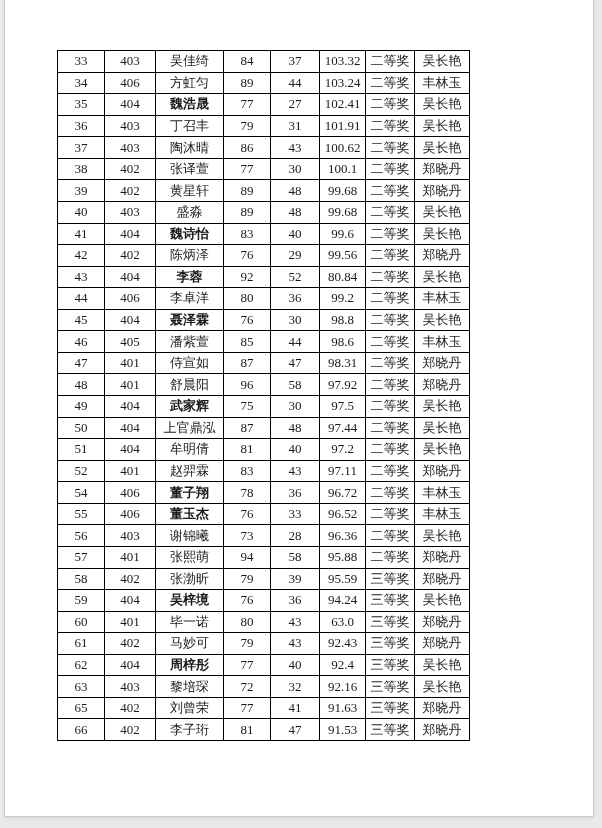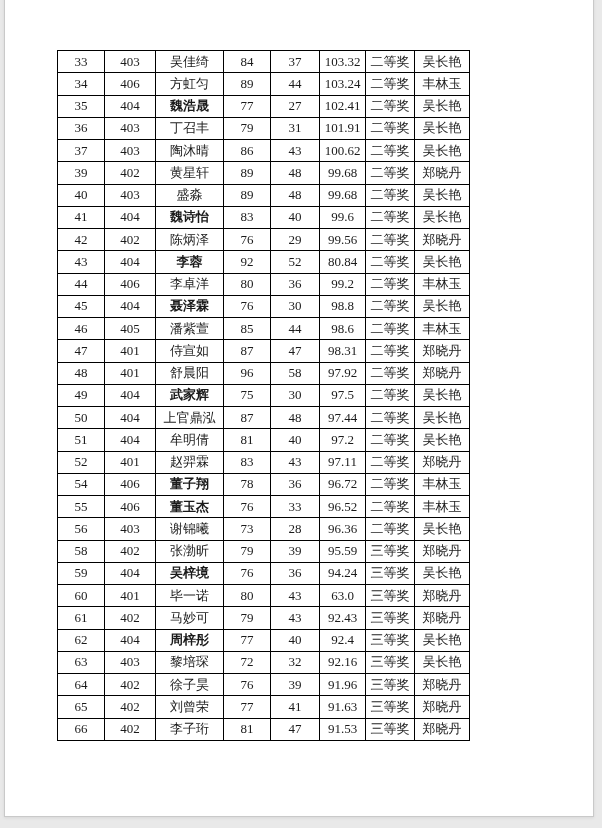--- a/index.html
+++ b/index.html
@@ -102,20 +102,30 @@
             <td class="num">37</td>
             <td class="num">403</td>
             <td>陶沐晴</td>
             <td class="num">86</td>
             <td class="num">43</td>
             <td class="num">100.62</td>
             <td>二等奖</td>
             <td>吴长艳</td>
           </tr>
           <tr>
+            <td class="num">38</td>
+            <td class="num">402</td>
+            <td>张译萱</td>
+            <td class="num">77</td>
+            <td class="num">30</td>
+            <td class="num">100.1</td>
+            <td>二等奖</td>
+            <td>郑晓丹</td>
+          </tr>
+          <tr>
             <td class="num">39</td>
             <td class="num">402</td>
             <td>黄星轩</td>
             <td class="num">89</td>
             <td class="num">48</td>
             <td class="num">99.68</td>
             <td>二等奖</td>
             <td>郑晓丹</td>
           </tr>
           <tr>
@@ -272,20 +282,30 @@
             <td class="num">56</td>
             <td class="num">403</td>
             <td>谢锦曦</td>
             <td class="num">73</td>
             <td class="num">28</td>
             <td class="num">96.36</td>
             <td>二等奖</td>
             <td>吴长艳</td>
           </tr>
           <tr>
+            <td class="num">57</td>
+            <td class="num">401</td>
+            <td>张熙萌</td>
+            <td class="num">94</td>
+            <td class="num">58</td>
+            <td class="num">95.88</td>
+            <td>二等奖</td>
+            <td>郑晓丹</td>
+          </tr>
+          <tr>
             <td class="num">58</td>
             <td class="num">402</td>
             <td>张渤昕</td>
             <td class="num">79</td>
             <td class="num">39</td>
             <td class="num">95.59</td>
             <td>三等奖</td>
             <td>郑晓丹</td>
           </tr>
           <tr>
@@ -330,30 +350,20 @@
           </tr>
           <tr>
             <td class="num">63</td>
             <td class="num">403</td>
             <td>黎培琛</td>
             <td class="num">72</td>
             <td class="num">32</td>
             <td class="num">92.16</td>
             <td>三等奖</td>
             <td>吴长艳</td>
-          </tr>
-          <tr>
-            <td class="num">64</td>
-            <td class="num">402</td>
-            <td>徐子昊</td>
-            <td class="num">76</td>
-            <td class="num">39</td>
-            <td class="num">91.96</td>
-            <td>三等奖</td>
-            <td>郑晓丹</td>
           </tr>
           <tr>
             <td class="num">65</td>
             <td class="num">402</td>
             <td>刘曾荣</td>
             <td class="num">77</td>
             <td class="num">41</td>
             <td class="num">91.63</td>
             <td>三等奖</td>
             <td>郑晓丹</td>

